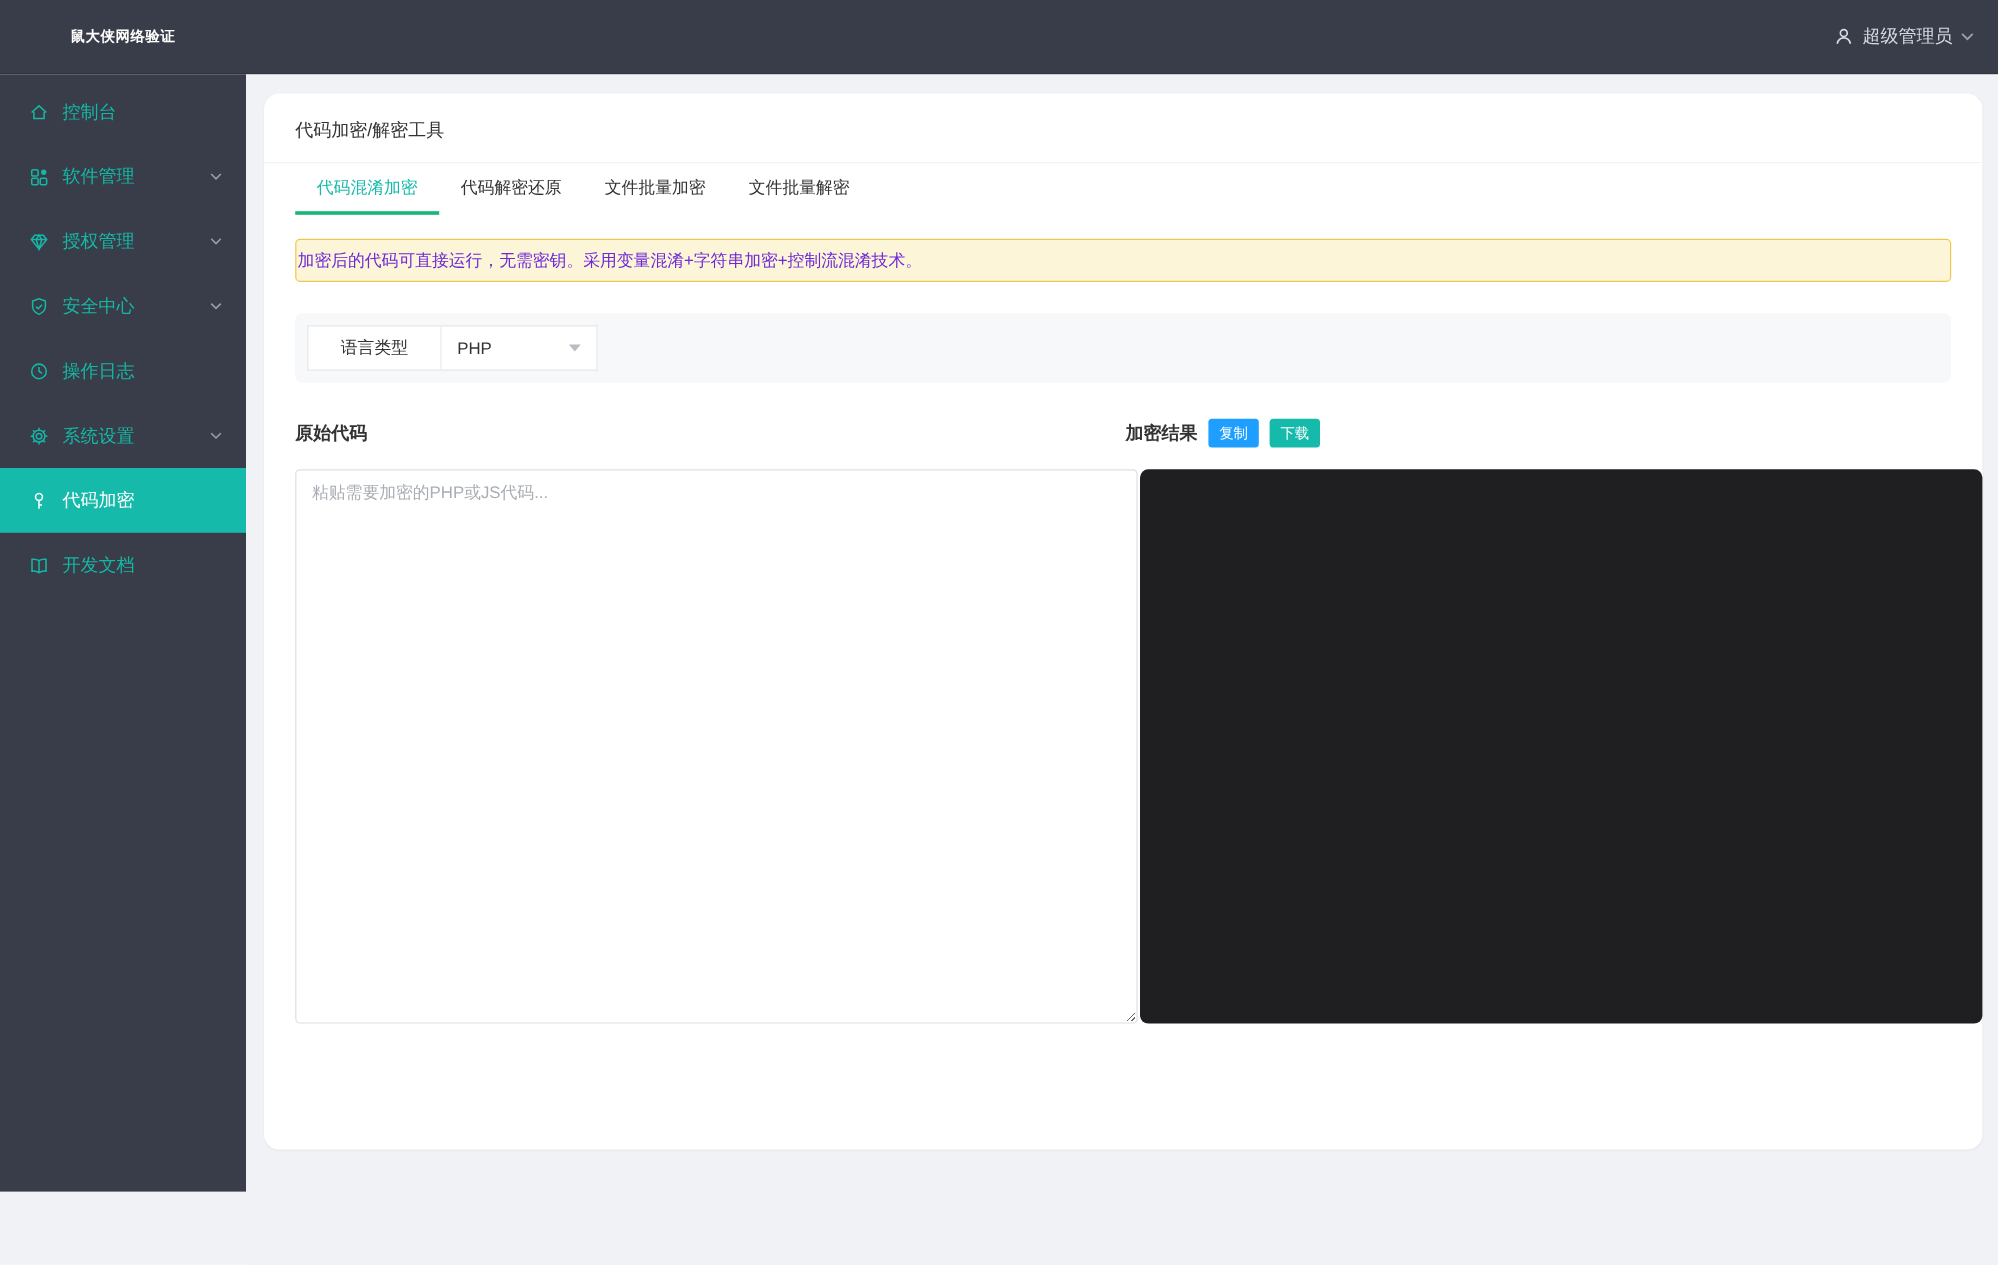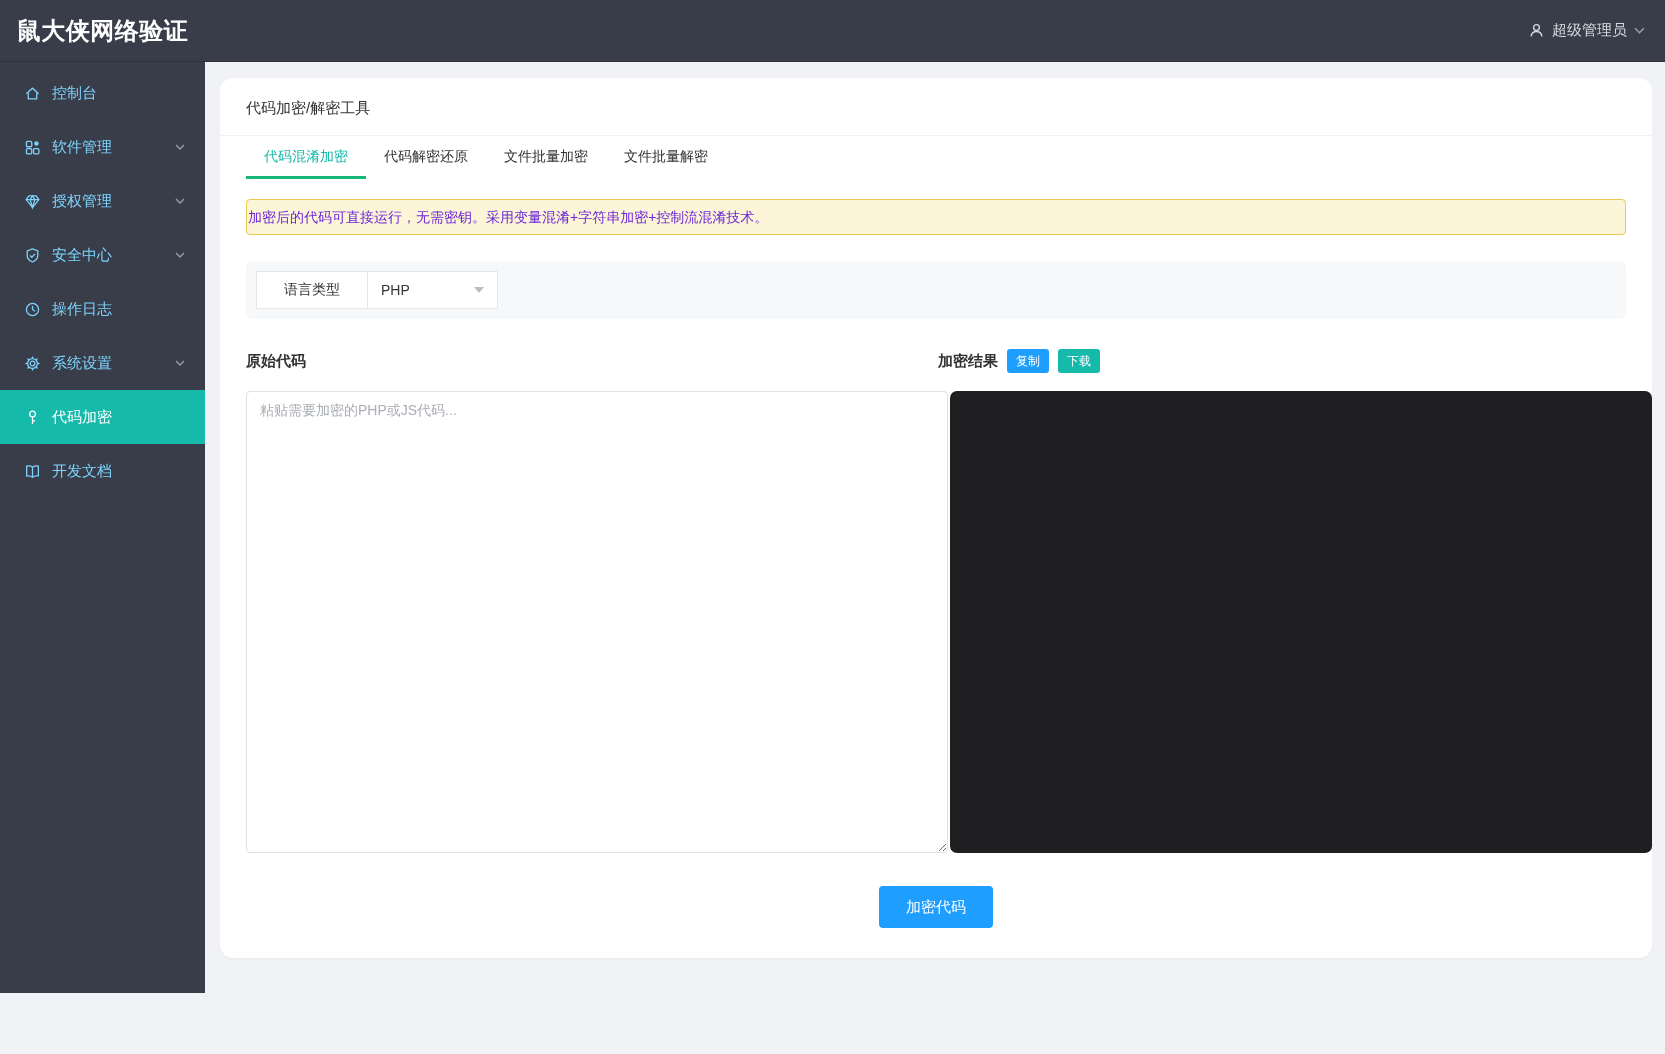--- a/index.html
+++ b/index.html
@@ -12,36 +12,36 @@
     overflow: hidden;
   }
   
   .topbar {
     position: absolute; top:0; left:0; width:100%; height:62px;
     background:#393d49; display:flex; align-items:center;
     border-bottom:1px solid rgba(0,0,0,.18);
   }
   .logo {
     width:205px; text-align:center; color:#fff;
-    font-size:24px; font-weight:bold; letter-spacing:.5px;
+    font-size:12px; font-weight:bold; letter-spacing:.5px;
   }
   .topbar-right {
     margin-left:auto; padding-right:20px;
     display:flex; align-items:center; gap:7px;
     color:#d7dae0; font-size:15px; cursor:pointer;
   }
   .topbar-right svg { display:block; }
   
   .sidebar {
     position:absolute; top:62px; left:0; width:205px; height:931px;
     background:#393d49; padding-top:4px;
   }
   .menu-item {
     height:54px; display:flex; align-items:center;
-    padding-left:24px; color:#7dd3fc; font-size:15px; cursor:pointer;
+    padding-left:24px; color:#14b8a6; font-size:15px; cursor:pointer;
   }
   .menu-item .mi-icon { width:17px; height:17px; margin-right:11px; flex:none; display:flex; }
   .menu-item .mi-icon svg { width:17px; height:17px; }
   .menu-item .chev { margin-left:auto; margin-right:20px; color:#9aa0ab; display:flex; }
   .menu-item.active { background:#16baaa; color:#fff; }
   
   .content { position:absolute; top:62px; left:205px; right:0; bottom:0; background:#f0f2f5; }
   .card {
     margin:16px 13px 0 15px; background:#fff; border-radius:13px;
     min-height:880px; box-shadow:0 1px 2px rgba(0,0,0,.04);
@@ -279,18 +279,15 @@
         <button class="mini-btn copy">复制</button>
         <button class="mini-btn download">下载</button>
       </div>
     </div>
 
     <div class="editors">
       <textarea class="src-textarea" placeholder="粘贴需要加密的PHP或JS代码..." style=""></textarea>
       <pre class="result-pre"></pre>
     </div>
 
-    <div class="card-footer">
-      <button class="encrypt-btn">加密代码</button>
-    </div>
 
   </div>
 </div>
 
 </body></html>

